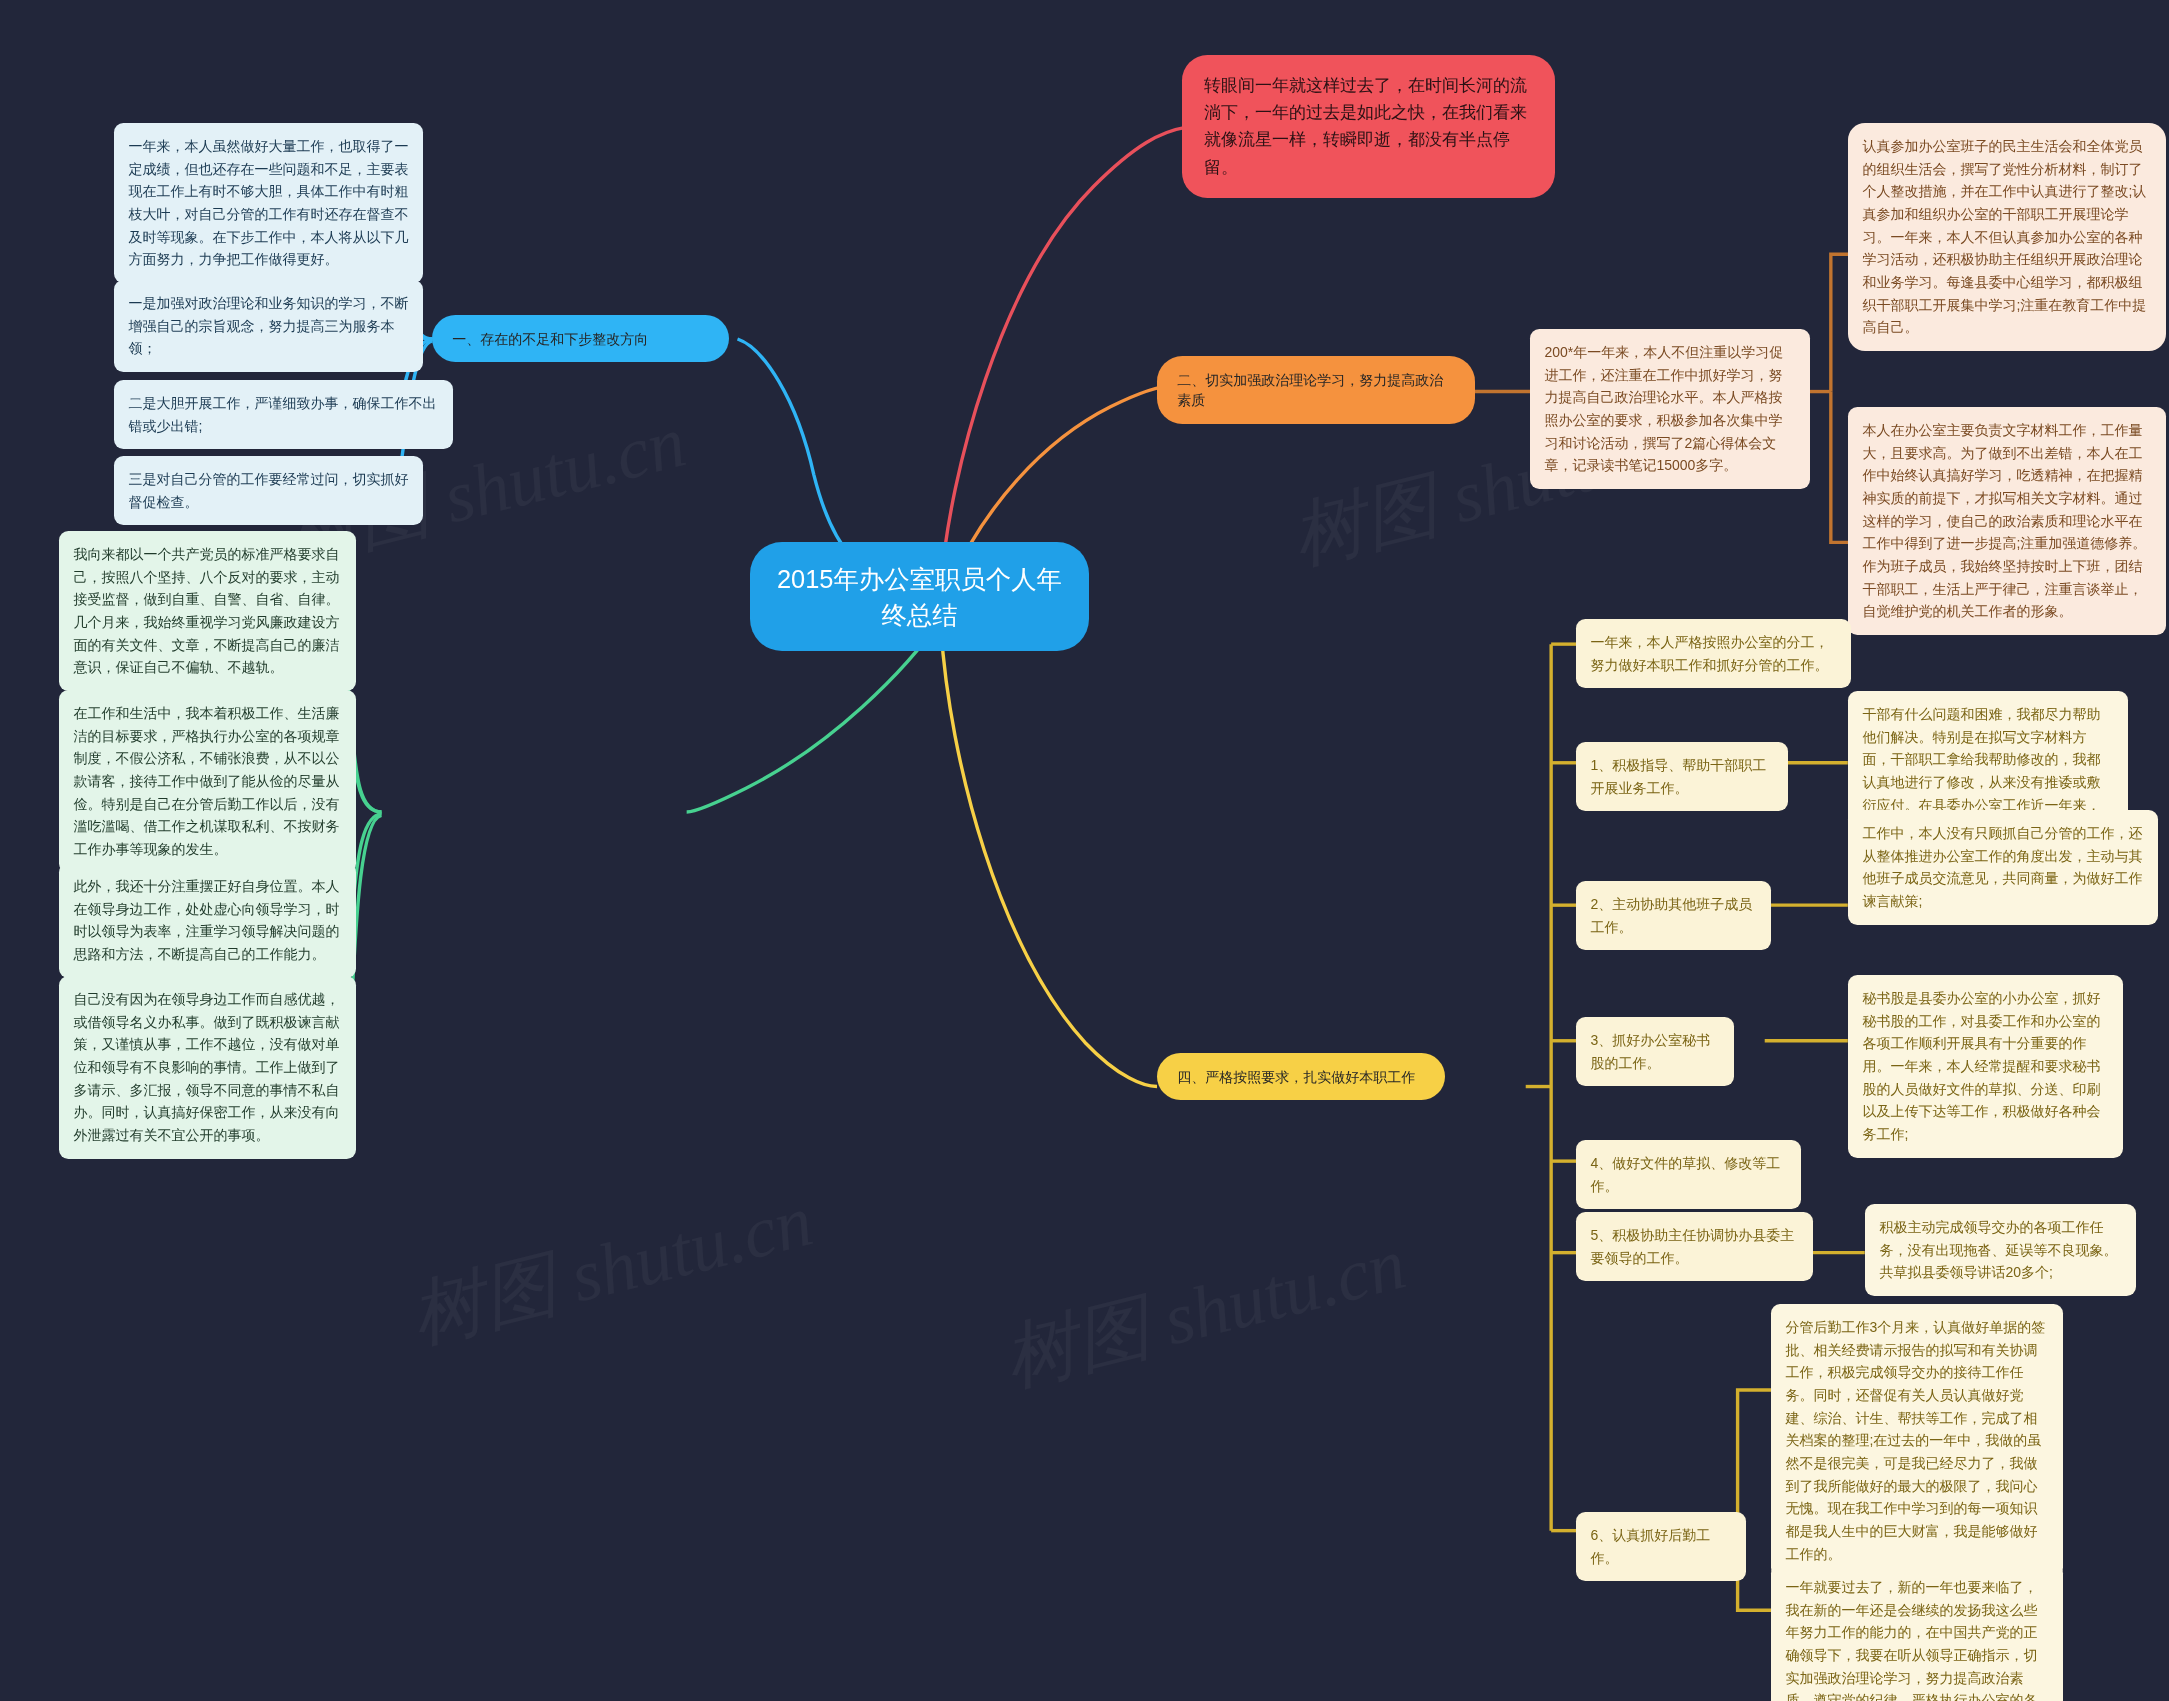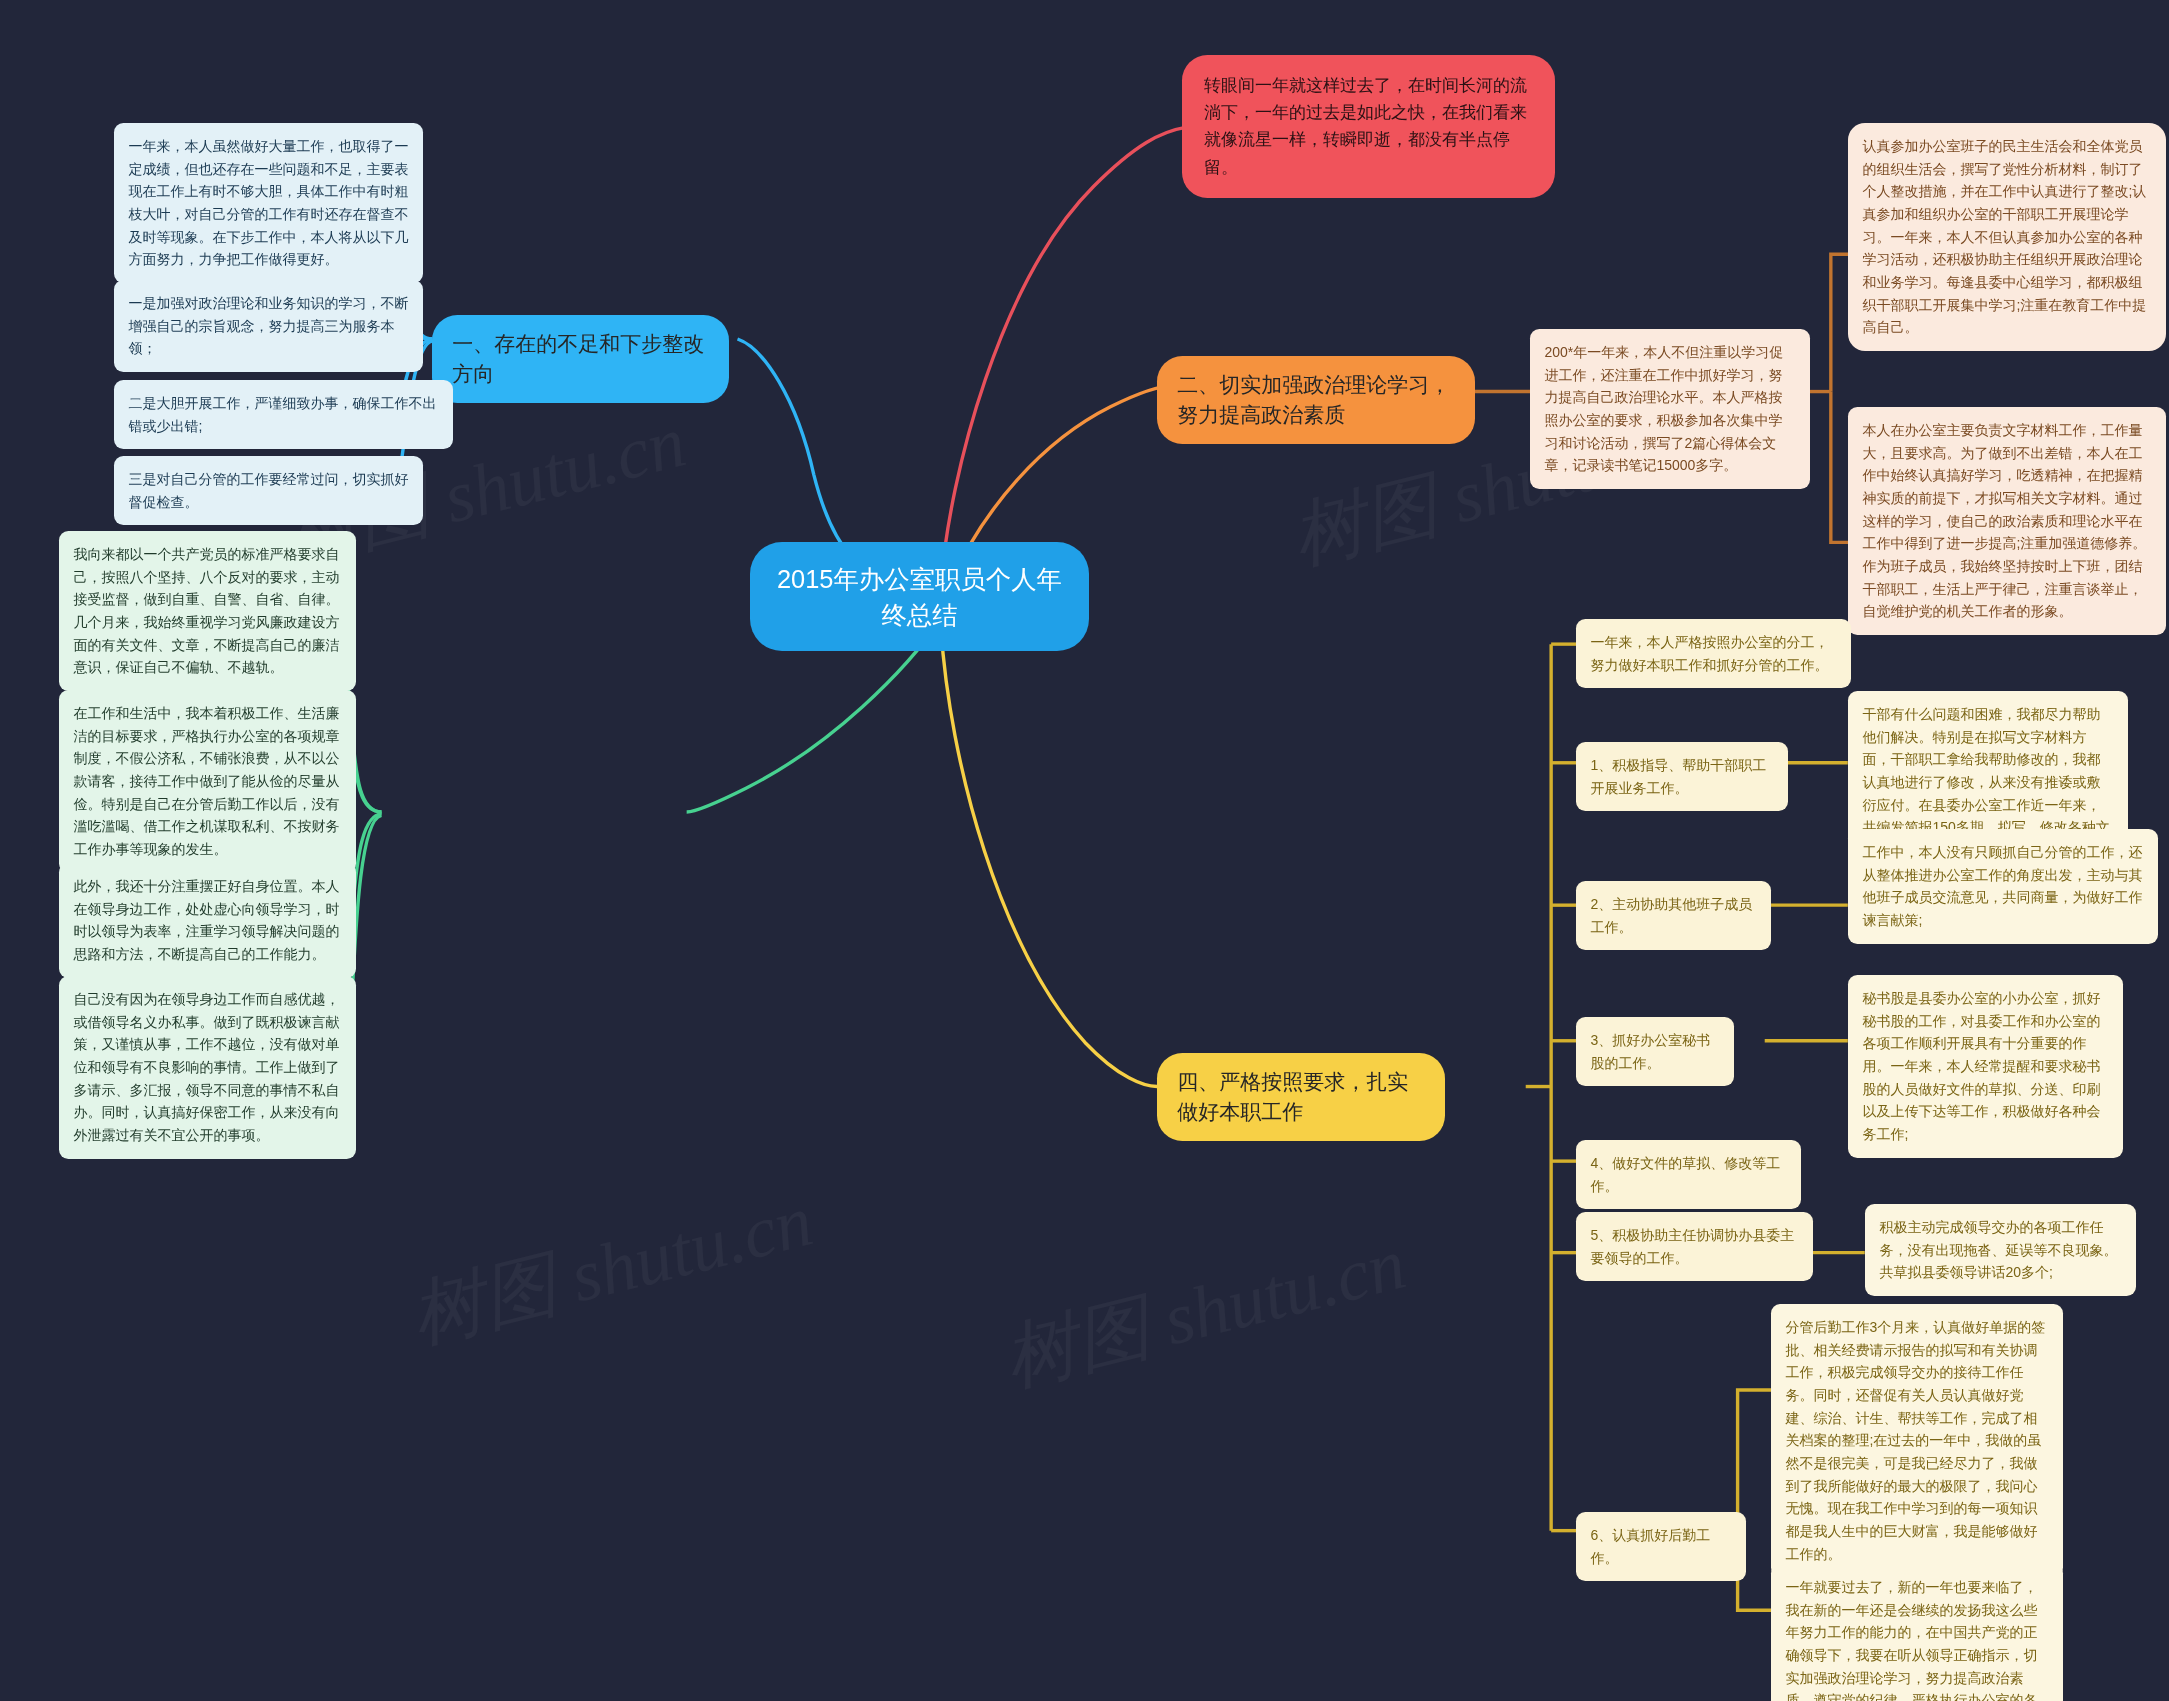--- a/index.html
+++ b/index.html
@@ -48,21 +48,21 @@
     color: #ffffff;
     border-radius: 32px;
     font-size: 25.4px;
     text-align: center;
     padding: 18.6px 25.4px;
     line-height: 1.42;
   }
   
   .branch {
     border-radius: 25.4px;
-    font-size: 21px;
+    font-size: 14px;
     padding: 13.6px 20.3px;
     line-height: 1.45;
     color: #262626;
   }
   .branch.blue   { background: #2fb4f5; }
   .branch.orange { background: #f5923e; }
   .branch.green  { background: #47d190; }
   .branch.yellow { background: #f7d046; }
 
   
@@ -155,21 +155,21 @@
   <div class="node leaf green" style="left:59px; top:976px; width:297px;">自己没有因为在领导身边工作而自感优越，或借领导名义办私事。做到了既积极谏言献策，又谨慎从事，工作不越位，没有做对单位和领导有不良影响的事情。工作上做到了多请示、多汇报，领导不同意的事情不私自办。同时，认真搞好保密工作，从来没有向外泄露过有关不宜公开的事项。</div>
 
   <div class="node branch yellow" style="left:1157px; top:1053px; width:288px;">四、严格按照要求，扎实做好本职工作</div>
 
   <div class="node leaf yellow" style="left:1576px; top:619px; width:275px;">一年来，本人严格按照办公室的分工，努力做好本职工作和抓好分管的工作。</div>
 
   <div class="node leaf yellow" style="left:1576px; top:742px; width:212px;">1、积极指导、帮助干部职工开展业务工作。</div>
   <div class="node leaf yellow-lite" style="left:1848px; top:691px; width:280px;">干部有什么问题和困难，我都尽力帮助他们解决。特别是在拟写文字材料方面，干部职工拿给我帮助修改的，我都认真地进行了修改，从来没有推诿或敷衍应付。在县委办公室工作近一年来，共编发简报150多期，拟写、修改各种文字材料40多万字，经常性深入参学单位指导工作，积极做好各种会务的工作。</div>
 
   <div class="node leaf yellow" style="left:1576px; top:881px; width:195px;">2、主动协助其他班子成员工作。</div>
-  <div class="node leaf yellow-lite" style="left:1848px; top:829px; width:310px;">工作中，本人没有只顾抓自己分管的工作，还从整体推进办公室工作的角度出发，主动与其他班子成员交流意见，共同商量，为做好工作谏言献策;</div>
+  <div class="node leaf yellow-lite" style="left:1848px; top:810px; width:310px;">工作中，本人没有只顾抓自己分管的工作，还从整体推进办公室工作的角度出发，主动与其他班子成员交流意见，共同商量，为做好工作谏言献策;</div>
 
   <div class="node leaf yellow" style="left:1576px; top:1017px; width:158px;">3、抓好办公室秘书股的工作。</div>
   <div class="node leaf yellow-lite" style="left:1848px; top:975px; width:275px;">秘书股是县委办公室的小办公室，抓好秘书股的工作，对县委工作和办公室的各项工作顺利开展具有十分重要的作用。一年来，本人经常提醒和要求秘书股的人员做好文件的草拟、分送、印刷以及上传下达等工作，积极做好各种会务工作;</div>
 
   <div class="node leaf yellow" style="left:1576px; top:1140px; width:225px;">4、做好文件的草拟、修改等工作。</div>
 
   <div class="node leaf yellow" style="left:1576px; top:1212px; width:237px;">5、积极协助主任协调协办县委主要领导的工作。</div>
   <div class="node leaf yellow-lite" style="left:1865px; top:1204px; width:271px;">积极主动完成领导交办的各项工作任务，没有出现拖沓、延误等不良现象。共草拟县委领导讲话20多个;</div>
 
   <div class="node leaf yellow" style="left:1576px; top:1512px; width:170px;">6、认真抓好后勤工作。</div>

